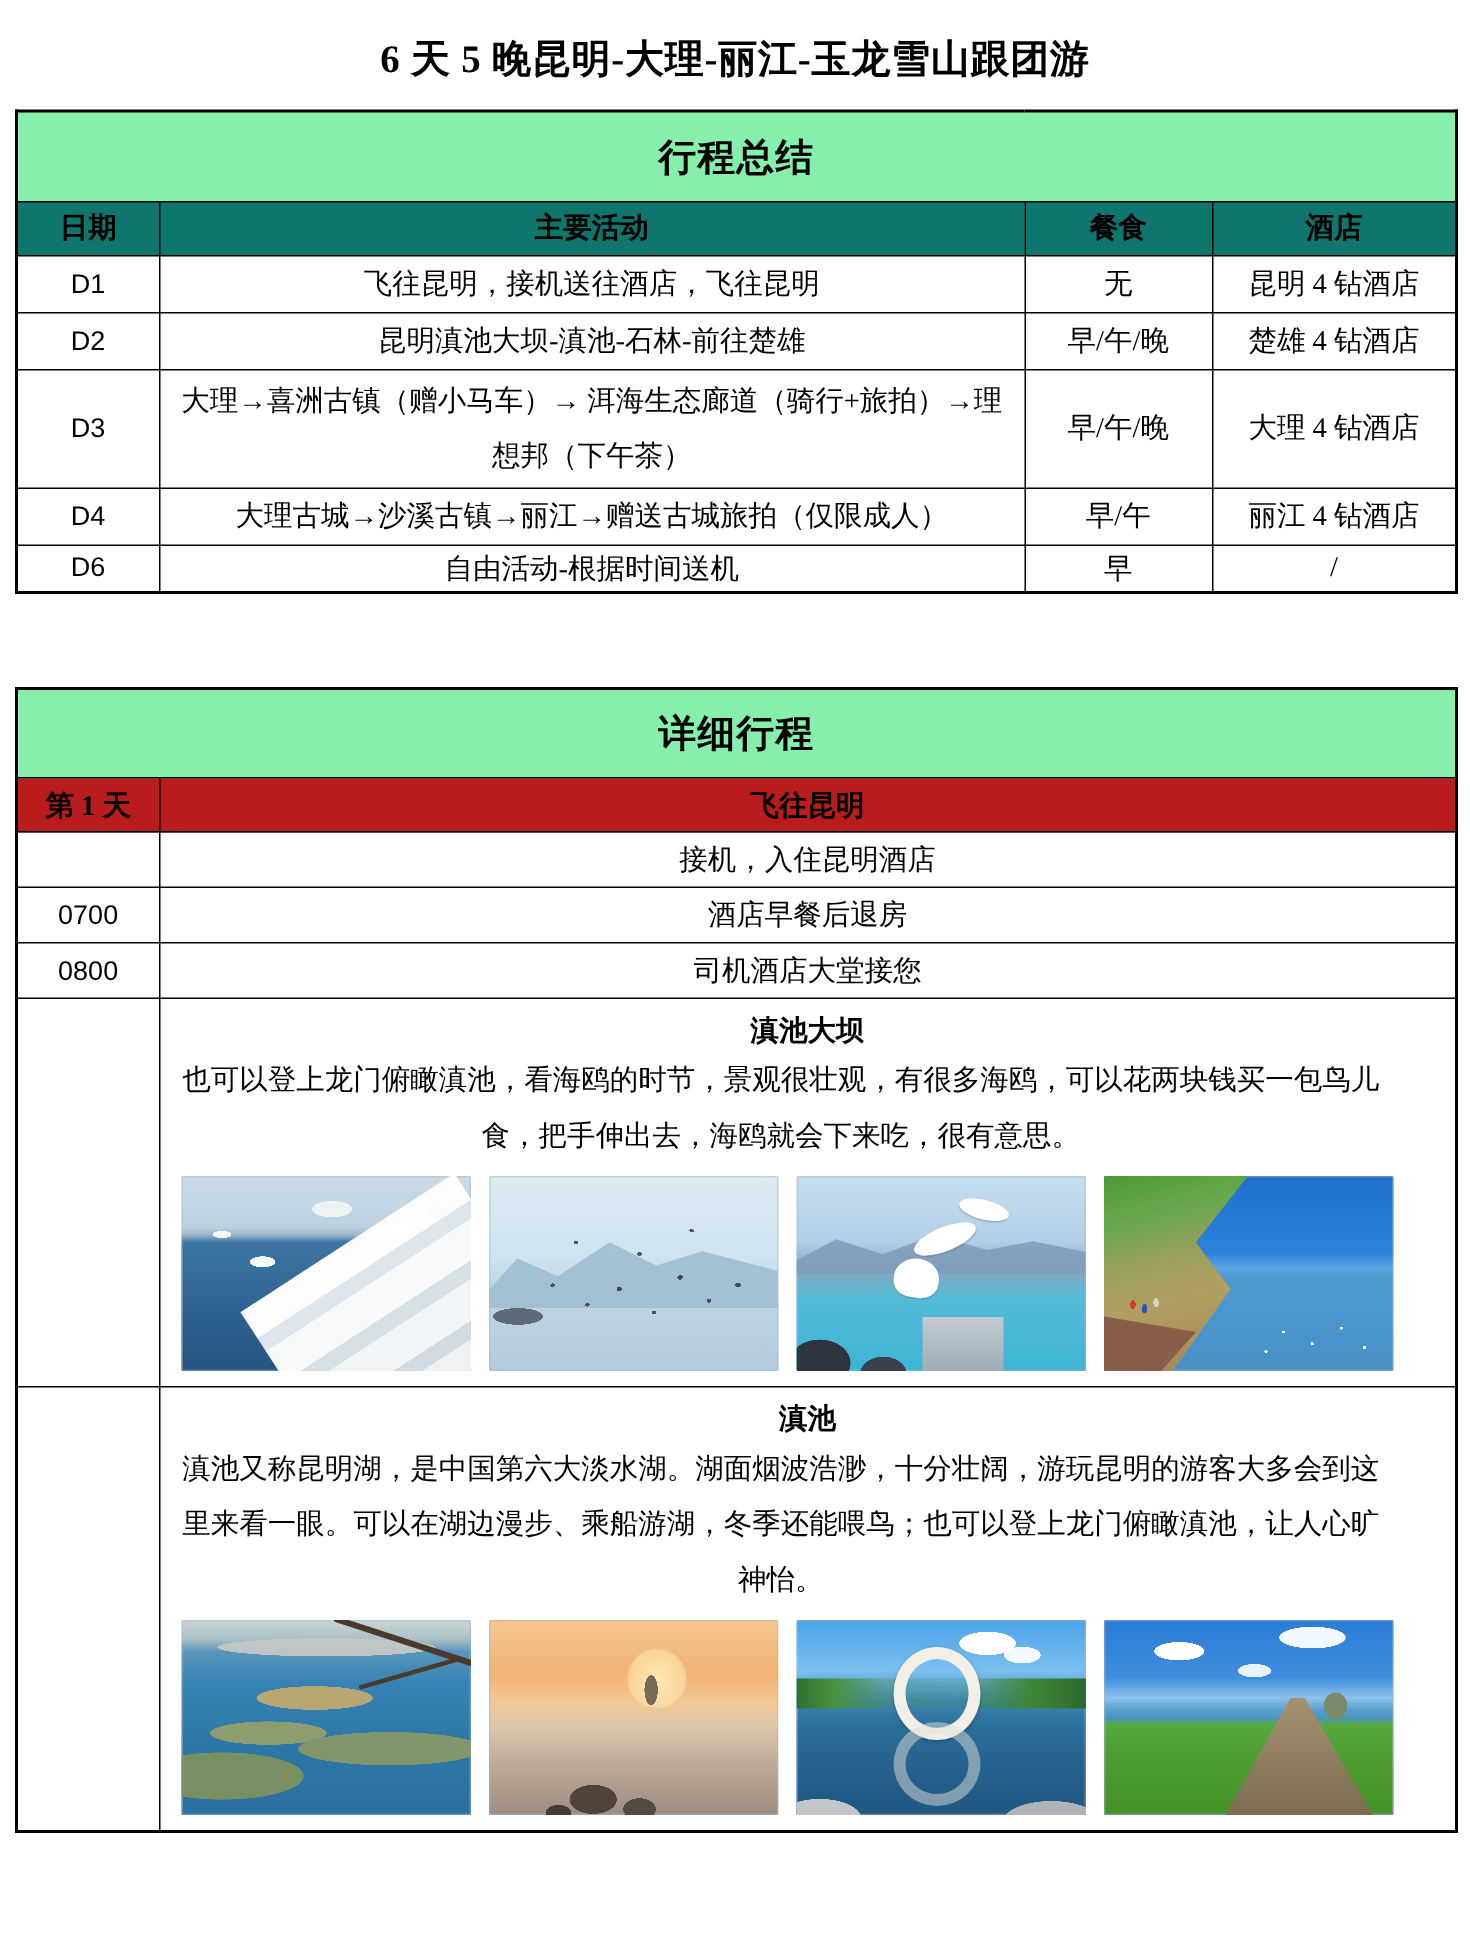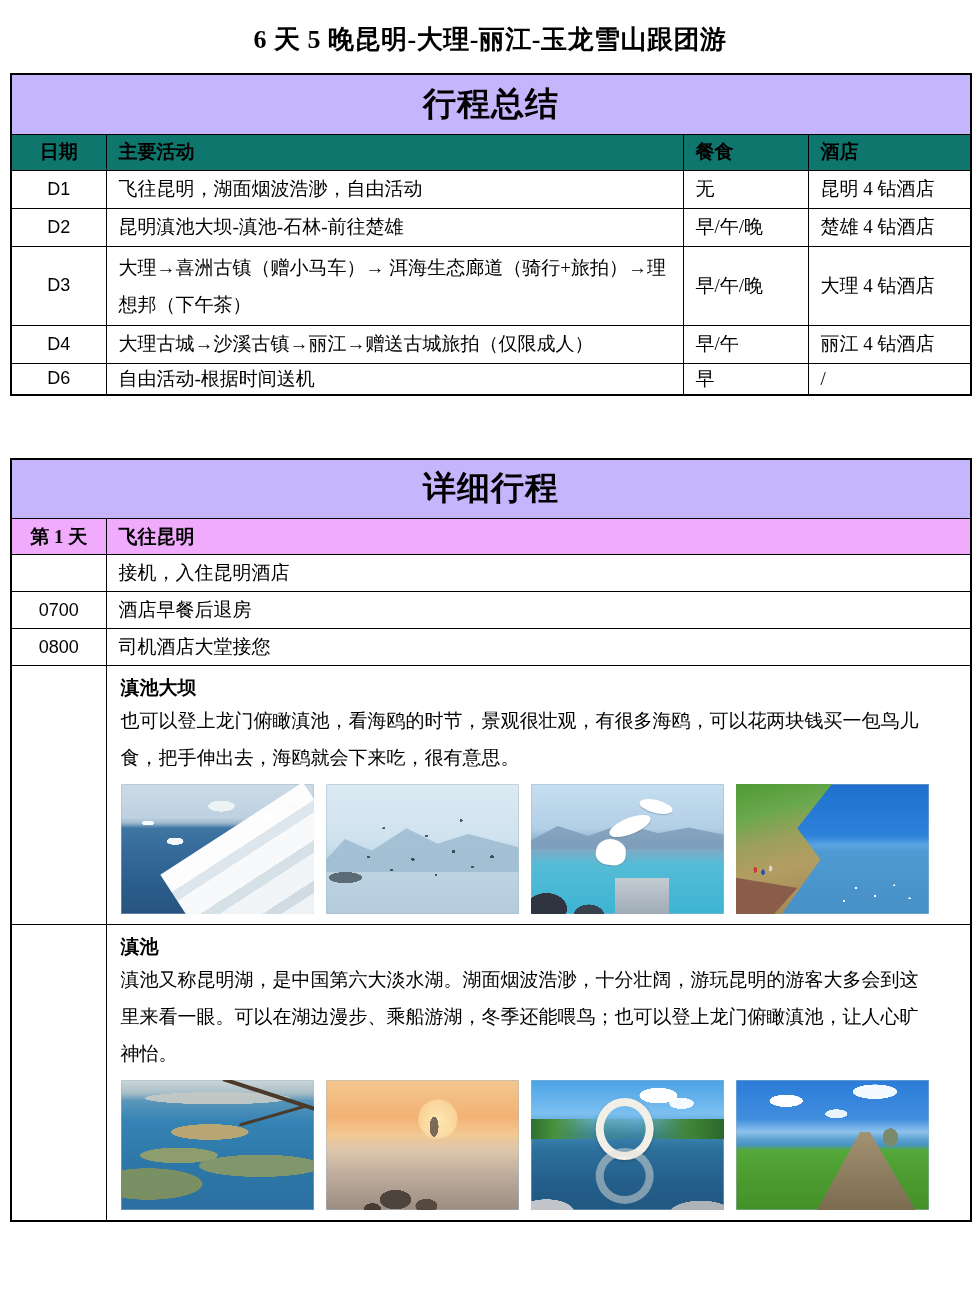--- a/index.html
+++ b/index.html
@@ -12,38 +12,38 @@
 
   .page-title {
     text-align:center; font-size:26px; font-weight:bold;
     padding-top:22px; letter-spacing:0.5px;
   }
 
   table {
     border-collapse:collapse; table-layout:fixed; width:960px;
     border:2px solid #000;
   }
-  td { border:1px solid #000; vertical-align:middle; font-size:19px; padding:2px 12px; }
+  td { border:1px solid #000; vertical-align:middle; font-size:19px; padding:2px 12px;text-align:center; }
   .t1 { margin-top:16px; }
   .t2 { margin-top:62px;border-radius:26px; }
 
   tr.r-title td {
-    height:60px; text-align:center; font-size:33px; font-weight:bold;
-    border-bottom:1px solid #000; background:#c4b5fd; letter-spacing:1px;
+    height:60px; text-align:center; font-size:25px; font-weight:bold;
+    border-bottom:1px solid #000; background:#86efac; letter-spacing:1px;
   }
   tr.r-head td { height:36px; background:#0f766e; font-weight:bold; }
   tr.r-data td { height:38px; }
   tr.r-tall td { height:76px; line-height:37px; }
   tr.r-last td { height:30px; }
 
   .c-day { text-align:center; font-family:"Liberation Sans","DejaVu Sans",sans-serif; font-size:18px; padding:2px 4px; }
   .t1 tr.r-head .c-day { font-family:"Liberation Serif","DejaVu Serif",serif; font-size:19px; }
 
   
-  .t2 tr.r-dayhead td { height:36px; background:#f0abfc; font-weight:bold; }
+  .t2 tr.r-dayhead td { height:36px; background:#b91c1c; font-weight:bold; }
   .t2 tr.r-plain td  { height:37px; }
   .t2 .c-time { text-align:center; font-family:"Liberation Sans","DejaVu Sans",sans-serif; font-size:18px; padding:2px 4px; }
   .t2 tr.r-dayhead .c-time { font-family:"Liberation Serif","DejaVu Serif",serif; font-size:19px; }
 
   td.attraction { vertical-align:top; padding:8px 14px 10px 14px; }
   .attr-name { font-weight:bold; font-size:19px; line-height:28px; }
   .attr-desc { font-size:19px; line-height:37px; max-width:800px; }
 
   .photos { display:flex; gap:12px; margin-top:8px; }
   .photo {
@@ -220,21 +220,21 @@
       <td colspan="4">行程总结</td>
     </tr>
     <tr class="r-head">
       <td class="c-day">日期</td>
       <td>主要活动</td>
       <td>餐食</td>
       <td>酒店</td>
     </tr>
     <tr class="r-data">
       <td class="c-day">D1</td>
-      <td>飞往昆明，湖面烟波浩渺，自由活动</td>
+      <td>飞往昆明，接机送往酒店，飞往昆明</td>
       <td>无</td>
       <td>昆明 4 钻酒店</td>
     </tr>
     <tr class="r-data">
       <td class="c-day">D2</td>
       <td>昆明滇池大坝-滇池-石林-前往楚雄</td>
       <td>早/午/晚</td>
       <td>楚雄 4 钻酒店</td>
     </tr>
     <tr class="r-tall">

